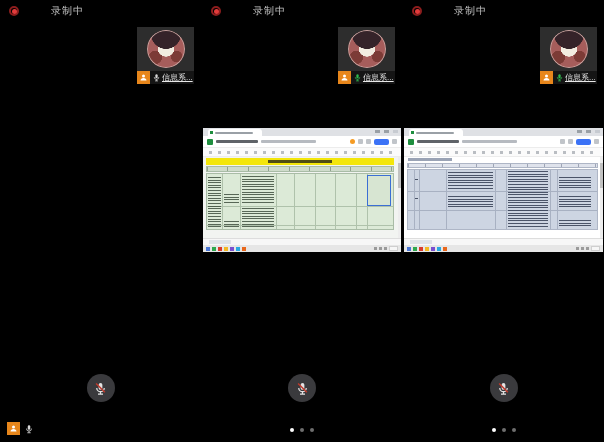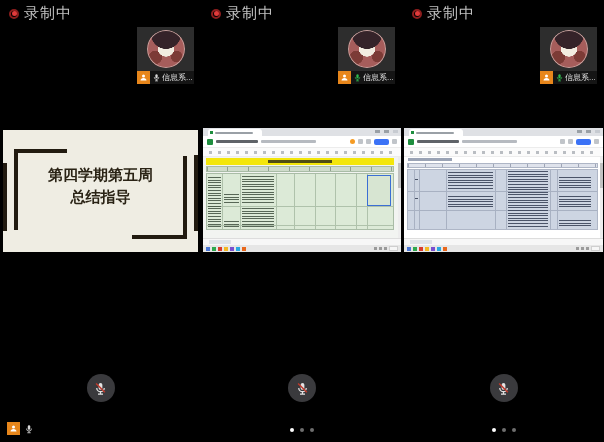--- a/index.html
+++ b/index.html
@@ -6,40 +6,40 @@
   .stage{position:relative;width:604px;height:442px;background:#000;overflow:hidden;
          font-family:"Liberation Sans","DejaVu Sans",sans-serif;}
   .panel{position:absolute;top:0;height:442px;background:#000;}
   .p1{left:0;width:201px;} .p2{left:202px;width:200px;} .p3{left:403px;width:201px;}
 
   
   .rec{position:absolute;top:4px;left:9px;display:flex;align-items:center;gap:5px;z-index:5;}
   .rec-dot{width:10px;height:10px;border-radius:50%;border:2px solid #8d1d1d;
            display:flex;align-items:center;justify-content:center;box-sizing:border-box;}
   .rec-dot i{display:block;width:5px;height:5px;border-radius:50%;background:#e23b3b;}
-  .rec-label{font-size:15px;color:#c2c2c2;letter-spacing:1px;}
+  .rec-label{font-size:10px;color:#c2c2c2;letter-spacing:1px;margin-left:27px;}
 
   
   .tile{position:absolute;top:27px;right:7px;width:57px;height:57px;background:#2d2d2d;z-index:5;}
   .avatar{position:absolute;top:3px;left:50%;transform:translateX(-50%);
           width:38px;height:38px;border-radius:50%;
           background:
             radial-gradient(circle at 50% 10%, #352329 0 38%, rgba(0,0,0,0) 39%),
             radial-gradient(circle at 50% 48%, #f2ece0 0 30%, rgba(0,0,0,0) 31%),
             radial-gradient(circle at 22% 72%, #7c3b36 0 16%, rgba(0,0,0,0) 17%),
             radial-gradient(circle at 78% 70%, #7c3b36 0 14%, rgba(0,0,0,0) 15%),
             #a65d5b;
           box-shadow:0 0 0 1px #c9a4a0 inset;}
   .tile-bar{position:absolute;left:0;right:0;bottom:0;height:13px;background:rgba(18,18,18,.88);
             display:flex;align-items:center;overflow:hidden;}
   .badge{width:13px;height:13px;background:#e7861b;flex:0 0 13px;
          display:flex;align-items:center;justify-content:center;}
   .badge svg{width:9px;height:9px;fill:#fff;}
   .mic-s{width:9px;height:9px;margin:0 1px 0 2px;flex:0 0 9px;}
-  .tile-name{font-size:8px;color:#e8e8e8;white-space:nowrap;overflow:hidden;}
+  .tile-name{font-size:8px;color:#e8e8e8;white-space:nowrap;overflow:hidden;text-decoration:underline;}
 
   
   .micbtn{position:absolute;left:50%;transform:translateX(-50%);bottom:40px;width:28px;height:28px;
           border-radius:50%;background:#3a3a3d;display:flex;align-items:center;justify-content:center;z-index:5;}
   .micbtn svg{width:15px;height:15px;}
 
   
   .share{position:absolute;left:7px;bottom:7px;display:flex;align-items:center;gap:4px;z-index:5;}
   .share .badge{width:13px;height:13px;}
   .share svg.micw{width:10px;height:10px;}
@@ -147,32 +147,20 @@
         </span>
         <svg class="mic-s" viewBox="0 0 24 24">
           <rect x="9" y="3" width="6" height="11" rx="3" fill="#d8d8d8"></rect>
           <path d="M6 11a6 6 0 0 0 12 0" fill="none" stroke="#d8d8d8" stroke-width="2"></path>
           <path d="M12 17v4M8 21h8" stroke="#d8d8d8" stroke-width="2"></path>
         </svg>
         <span class="tile-name">信息系...</span>
       </div>
     </div>
 
-    <div class="screen">
-      <div class="slide">
-        <div class="edge-l"></div>
-        <div class="edge-r"></div>
-        <div class="br-tl"></div>
-        <div class="br-br"></div>
-        <div class="slide-title">
-          <div>第四学期第五周</div>
-          <div>总结指导</div>
-        </div>
-      </div>
-    </div>
 
     <div class="micbtn">
       <svg viewBox="0 0 24 24">
         <rect x="9" y="3" width="6" height="11" rx="3" fill="#e3e3e3"></rect>
         <path d="M6 11a6 6 0 0 0 12 0" fill="none" stroke="#e3e3e3" stroke-width="2"></path>
         <path d="M12 17v4M8 21h8" stroke="#e3e3e3" stroke-width="2"></path>
         <line x1="5" y1="4" x2="19" y2="18" stroke="#c0392b" stroke-width="2.4"></line>
       </svg>
     </div>
 

